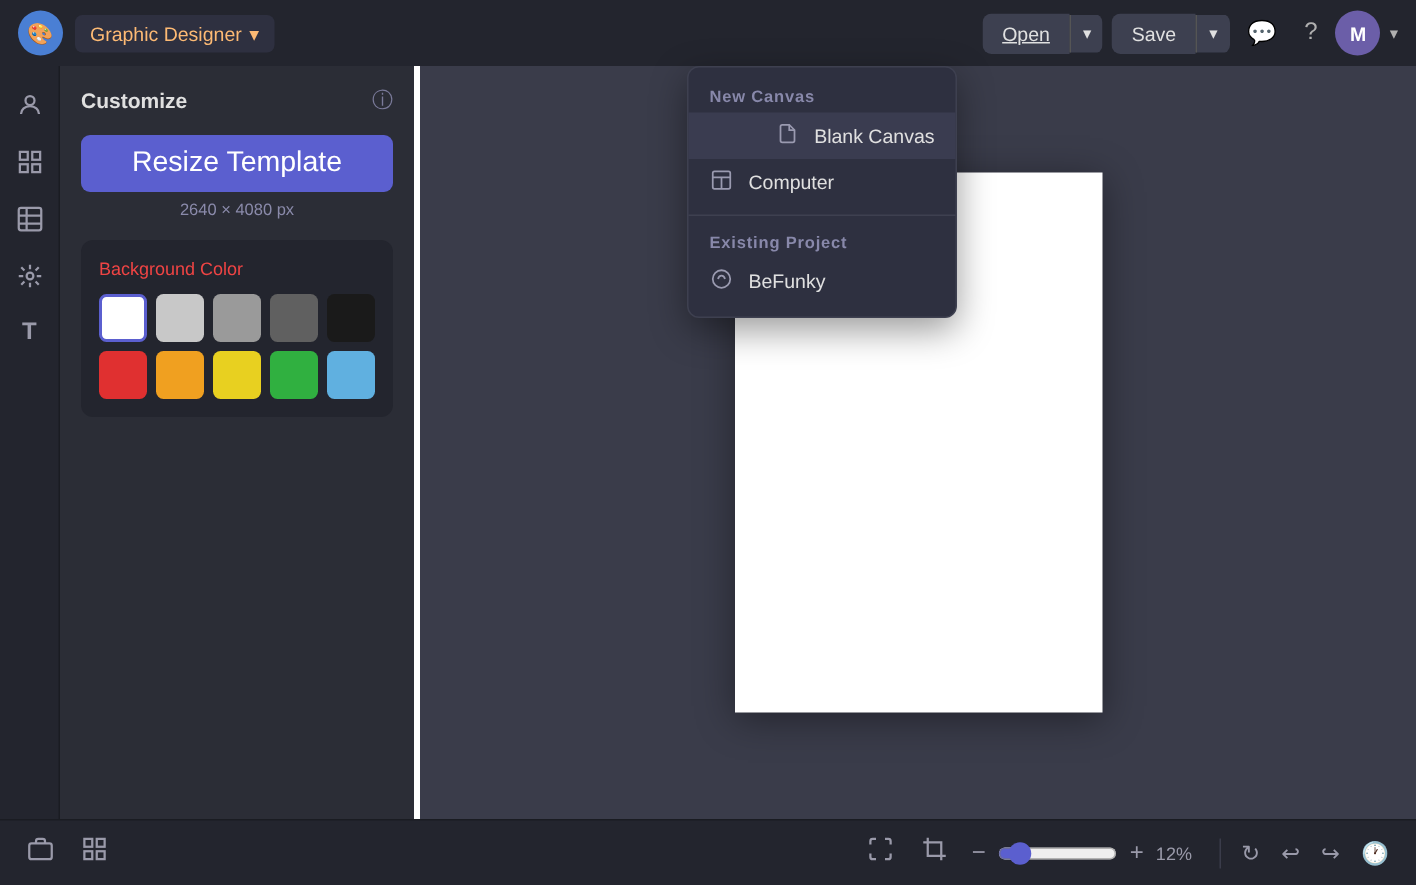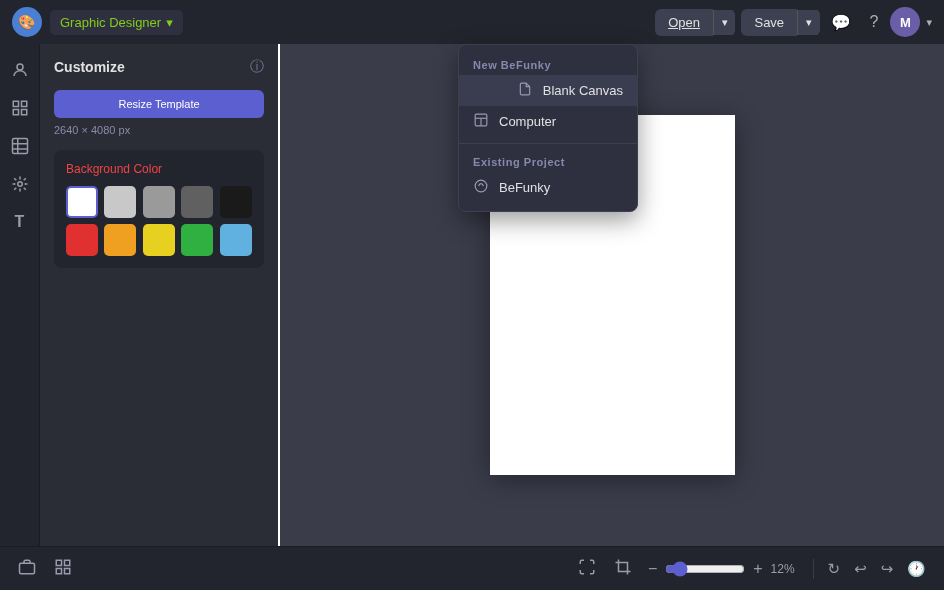--- a/index.html
+++ b/index.html
@@ -35,21 +35,21 @@
       font-size: 14px;
       color: white;
       flex-shrink: 0;
     }
     .app-title-btn {
       display: flex;
       align-items: flex-start;
       gap: 5px;
       background: #2e3040;
       border: none;
-      color: #84cc16;
+      color: #fdba74;
       padding: 5px 10px;
       border-radius: 5px;
       cursor: pointer;
       font-size: 13px;
     }
     .topbar-spacer { flex: 1; }
     .topbar-actions {
       display: flex;
       align-items: center;
       gap: 6px;
@@ -150,21 +150,21 @@
       cursor: pointer;
       color: #9a9aaa;
       font-size: 16px;
     }
 
     
     .customize-panel {
       width: 240px;
       background: #2b2d36;
       padding: 14px;
-      border-right: 2px solid #ffffff;
+      border-right: 4px solid #ffffff;
       overflow-y: auto;
     }
     .panel-header {
       display: flex;
       align-items: center;
       justify-content: space-between;
       margin-bottom: 14px;
     }
     .panel-title {
       font-size: 14px;
@@ -176,26 +176,27 @@
       font-size: 14px;
       cursor: pointer;
     }
     .resize-btn {
       width: 100%;
       padding: 8px 0;
       background: #5b5fcf;
       border: none;
       border-radius: 6px;
       color: white;
-      font-size: 11px;
+      font-size: 19px;
       font-weight: 500;
       cursor: pointer;
       margin-bottom: 6px;
     }
     .dimensions-text {
+      text-align: center;
       font-size: 11px;
       color: #8a8aaa;
       margin-bottom: 14px;
     }
     .bg-color-section {
       background: #23252e;
       border-radius: 8px;
       padding: 12px;
     }
     .bg-color-label {
@@ -428,21 +429,21 @@
       </div>
     </div>
   </div>
 
   <div class="canvas-area">
     <div class="canvas-doc"></div>
   </div>
 </div>
 
 <div class="dropdown-menu">
-  <div class="menu-section-label">New BeFunky</div>
+  <div class="menu-section-label">New Canvas</div>
   <div class="menu-item active">
     <span class="menu-item-icon">
       <svg width="14" height="14" viewBox="0 0 24 24" fill="none" stroke="#9a9ab0" stroke-width="2">
         <path d="M14 2H6a2 2 0 00-2 2v16a2 2 0 002 2h12a2 2 0 002-2V8z"></path>
           <polyline points="14 2 14 8 20 8"></polyline>
       </svg>
     </span>
     <span>Blank Canvas</span>
   </div>
   <div class="menu-item">

